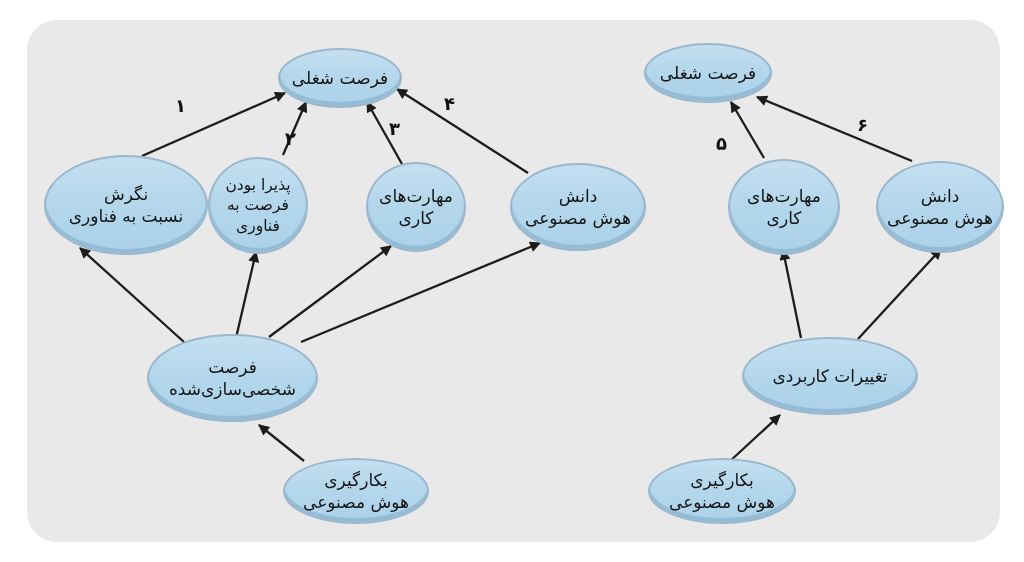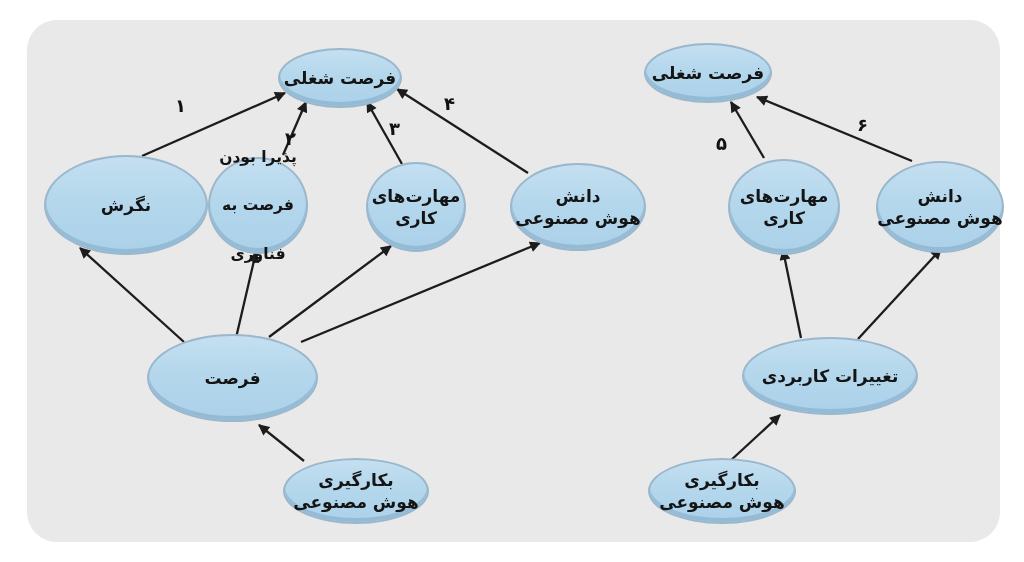--- a/index.html
+++ b/index.html
@@ -19,21 +19,21 @@
     font-size:18px;font-weight:bold;fill:#111111;
   }
   .node{
     position:absolute;display:flex;flex-direction:column;align-items:center;
     justify-content:center;text-align:center;
     border-radius:50%;
     background:linear-gradient(180deg,#c4dff1 0%,#b4d7ec 45%,#abd1e9 100%);
     border:2px solid #9ab7cc;
     box-shadow:inset 0 -4px 0 rgba(120,160,190,.45);
     box-sizing:border-box;
-    color:#141414;font-weight:bold;font-size:17px;line-height:1.32;
+    color:#141414;font-weight:normal;font-size:17px;line-height:1.32;
     direction:rtl;
   }
   .node span{display:block;white-space:nowrap;}
   .node.small{font-size:15.5px;line-height:1.3;}
 </style>
 </head>
 <body>
 
 <div class="panel"></div>
 
@@ -67,40 +67,42 @@
   <text class="edge-label" x="727" y="150">۵</text>
   <text class="edge-label" x="868" y="131">۶</text>
 </svg>
 
 <div class="node" style="left:278px;top:48px;width:124px;height:60px;">
   <span>فرصت شغلی</span>
 </div>
 
 <div class="node" style="left:44px;top:155px;width:164px;height:100px;">
   <span>نگرش</span>
+  <span>نسبت به فناوری</span>
 </div>
 
-<div class="node small" style="left:208px;top:157px;width:100px;height:97px;gap:28px;">
+<div class="node small" style="left:208px;top:157px;width:100px;height:97px;">
   <span>پذیرا بودن</span>
   <span>فرصت به</span>
   <span>فناوری</span>
 </div>
 
 <div class="node" style="left:366px;top:162px;width:100px;height:90px;">
   <span>مهارت‌های</span>
   <span>کاری</span>
 </div>
 
 <div class="node" style="left:510px;top:163px;width:136px;height:88px;">
   <span>دانش</span>
   <span>هوش مصنوعی</span>
 </div>
 
 <div class="node" style="left:147px;top:334px;width:171px;height:88px;">
   <span>فرصت</span>
+  <span>شخصی‌سازی‌شده</span>
 </div>
 
 <div class="node" style="left:283px;top:458px;width:146px;height:66px;">
   <span>بکارگیری</span>
   <span>هوش مصنوعی</span>
 </div>
 
 <div class="node" style="left:644px;top:43px;width:128px;height:60px;">
   <span>فرصت شغلی</span>
 </div>

